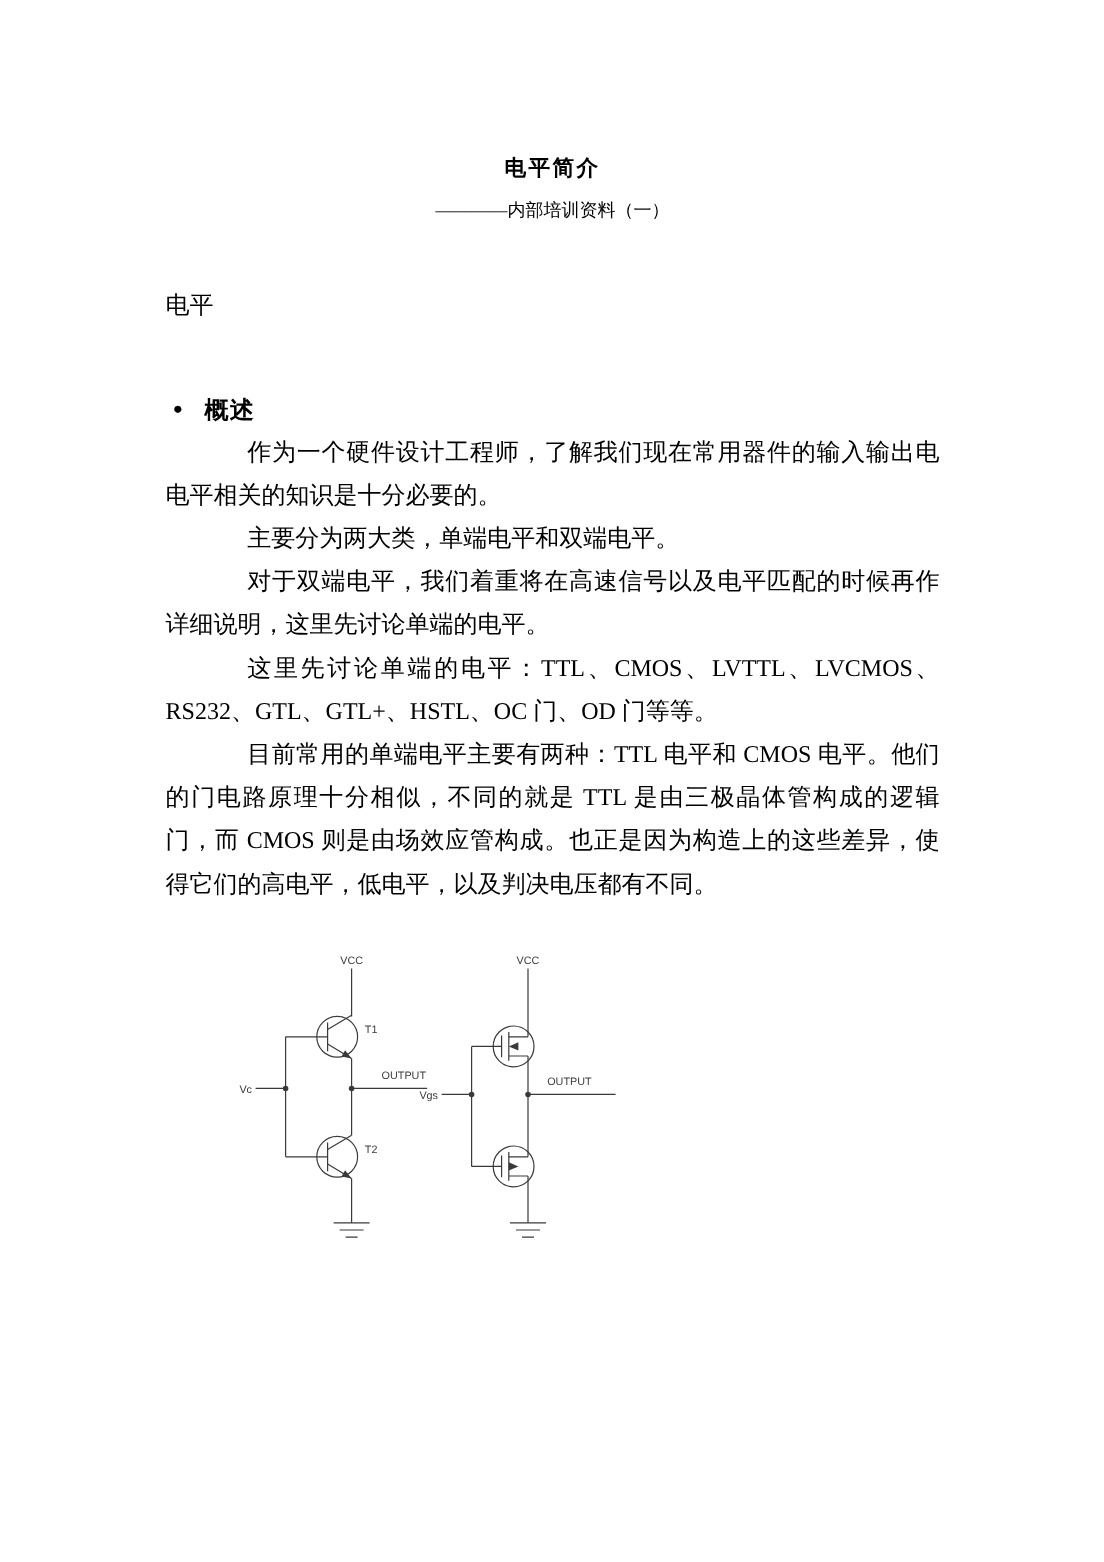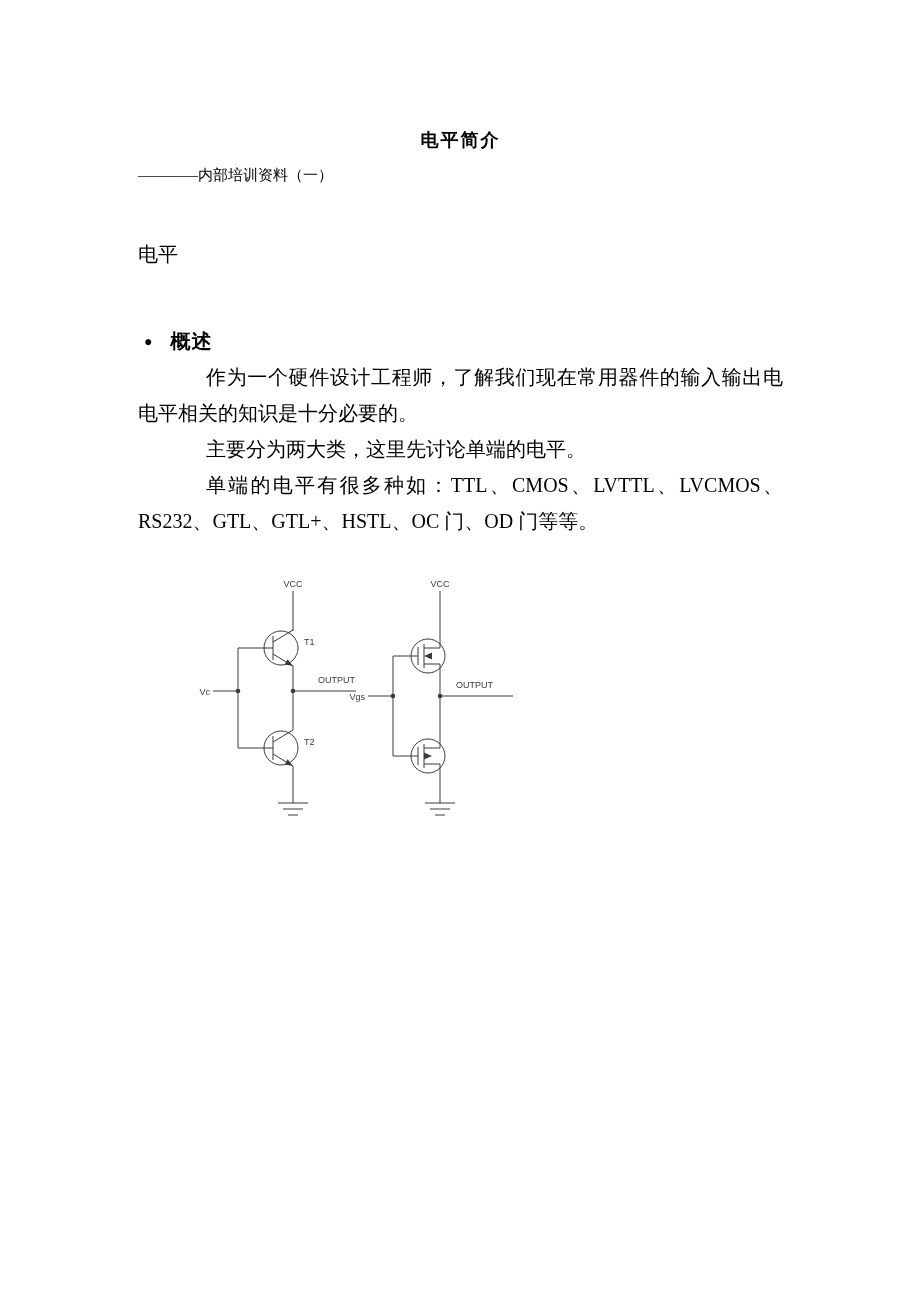--- a/index.html
+++ b/index.html
@@ -13,21 +13,21 @@
     width: 920px; height: 1252px;
     padding: 128px 137px 20px 138px;
     overflow: hidden;
     background: #fff;
   }
   .title {
     font-size: 18px; font-weight: bold;
     text-align: center; letter-spacing: 2px;
   }
   .subtitle {
-    margin-top: 14px; font-size: 15px; 
+    margin-top: 14px; font-size: 15px; text-align: center;
   }
   .section-heading {
     margin-top: 56px; font-size: 20px; font-weight: normal;
   }
   .bullet-row {
     margin-top: 60px; margin-left: 6px;
     display: flex; align-items: center; gap: 18px;
   }
   .bullet { font-size: 14px; line-height: 1; }
   .bullet-heading {
@@ -60,22 +60,24 @@
 
   <div class="section-heading">电平</div>
 
   <div class="bullet-row">
     <span class="bullet">●</span>
     <span class="bullet-heading">概述</span>
   </div>
 
   <div class="body-text">
     <p>作为一个硬件设计工程师，了解我们现在常用器件的输入输出电电平相关的知识是十分必要的。</p>
-    <p>主要分为两大类，这里先讨论单端的电平。</p>
-    <p>单端的电平有很多种如：TTL、CMOS、LVTTL、LVCMOS、RS232、GTL、GTL+、HSTL、OC 门、OD 门等等。</p>
+    <p>主要分为两大类，单端电平和双端电平。</p>
+    <p>对于双端电平，我们着重将在高速信号以及电平匹配的时候再作详细说明，这里先讨论单端的电平。</p>
+    <p>这里先讨论单端的电平：TTL、CMOS、LVTTL、LVCMOS、RS232、GTL、GTL+、HSTL、OC 门、OD 门等等。</p>
+    <p>目前常用的单端电平主要有两种：TTL 电平和 CMOS 电平。他们的门电路原理十分相似，不同的就是 TTL 是由三极晶体管构成的逻辑门，而 CMOS 则是由场效应管构成。也正是因为构造上的这些差异，使得它们的高电平，低电平，以及判决电压都有不同。</p>
   </div>
 
   <div class="diagram">
     <svg width="370" height="265" viewBox="0 0 370 265">
 
       <g>
         <text class="lbl" x="125" y="16" text-anchor="middle">VCC</text>
         <line class="wire" x1="125" y1="20" x2="125" y2="60"></line>
 
         <circle class="sym" cx="113" cy="77" r="17"></circle>

